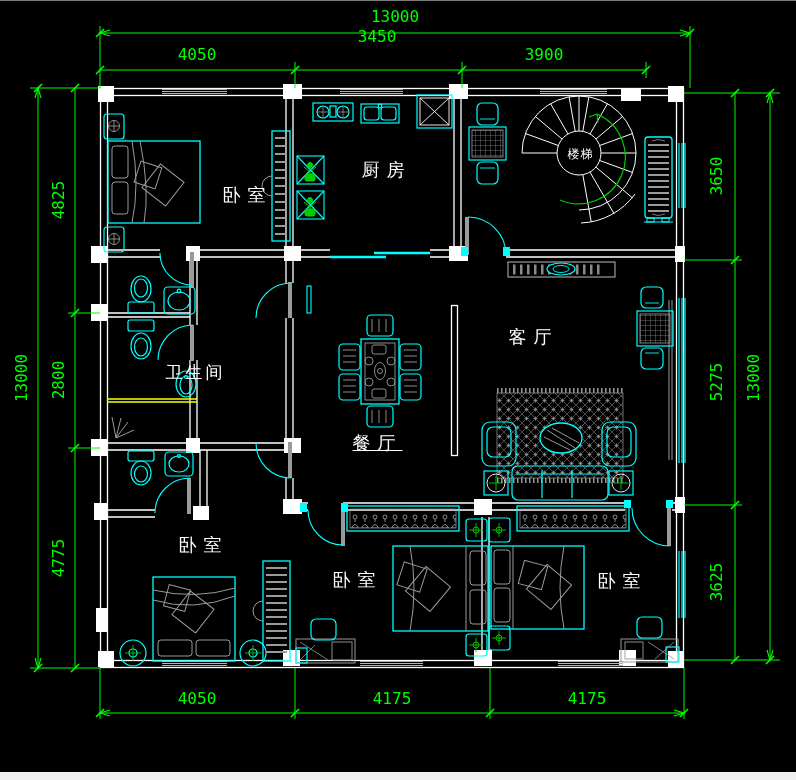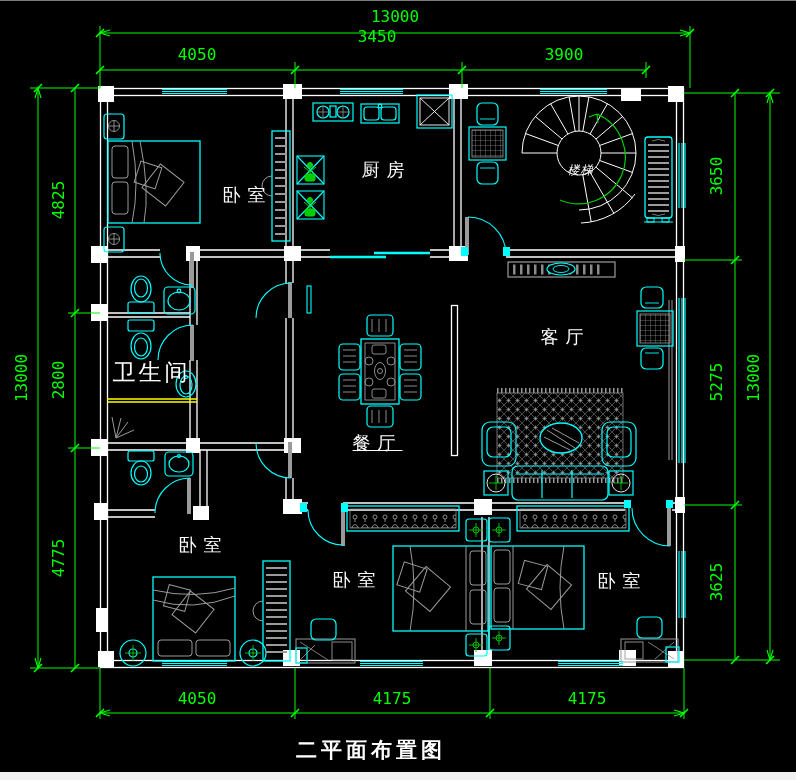--- a/index.html
+++ b/index.html
@@ -3,21 +3,21 @@
 <meta charset="utf-8">
 <style>
   html,body{margin:0;padding:0;background:#000;}
   #screen{position:relative;width:796px;height:780px;background:#000;overflow:hidden;
           font-family:"DejaVu Sans","Liberation Sans",sans-serif;}
   #top-edge{position:absolute;left:0;top:0;width:796px;height:1px;background:#7a7a7a;}
   #bottom-bar{position:absolute;left:0;top:772px;width:796px;height:8px;background:#f1f1f1;}
   svg{position:absolute;left:0;top:0;}
   .lbl{position:absolute;color:#fff;font-size:18px;letter-spacing:7px;white-space:nowrap;
        transform:translate(-50%,-50%);text-indent:3px;}
-  .lbl3{font-size:23px;letter-spacing:3px;}
+  .lbl3{font-size:17px;letter-spacing:3px;margin-left:44px;}
   .lblsm{font-size:12px;letter-spacing:1px;}
   .dim{position:absolute;color:#00ff00;font-size:16px;font-family:"DejaVu Sans Mono","Liberation Mono",monospace;
        white-space:nowrap;transform:translate(-50%,-50%);}
   .dimv{transform:translate(-50%,-50%) rotate(-90deg);}
   .title{position:absolute;color:#fff;font-size:21px;letter-spacing:4px;white-space:nowrap;
          transform:translate(-50%,-50%);font-weight:bold;}
 </style>
 </head>
 <body>
 
@@ -436,40 +436,39 @@
         <path d="M110,30L100,33L110,36 M680,30L690,33L680,36
                  M110,710L100,713L110,716 M674,710L684,713L674,716
                  M35,98L38,88L41,98 M35,658L38,668L41,658
                  M767,103L770,93L773,103 M767,650L770,660L773,650"></path>
       </g>
     </g>
   </svg>
 
   <div class="lbl" style="left:246px;top:195px;">卧室</div>
   <div class="lbl" style="left:385px;top:170px;">厨房</div>
-  <div class="lbl lblsm" style="left:579px;top:170px;font-style:italic;">楼梯</div>
+  <div class="lbl lblsm" style="left:579px;top:154px;">楼梯</div>
   <div class="lbl lbl3" style="left:150px;top:372px;">卫生间</div>
   <div class="lbl" style="left:376px;top:443px;text-decoration:underline;">餐厅</div>
-  <div class="lbl" style="left:564px;top:337px;">客厅</div>
+  <div class="lbl" style="left:532px;top:337px;">客厅</div>
   <div class="lbl" style="left:202px;top:545px;">卧室</div>
   <div class="lbl" style="left:356px;top:580px;">卧室</div>
   <div class="lbl" style="left:621px;top:581px;">卧室</div>
 
   <div class="dim" style="left:395px;top:16px;">13000</div>
   <div class="dim" style="left:197px;top:54px;">4050</div>
   <div class="dim" style="left:377px;top:36px;">3450</div>
-  <div class="dim" style="left:564px;top:54px;">3900</div>
+  <div class="dim" style="left:544px;top:54px;">3900</div>
   <div class="dim" style="left:197px;top:698px;">4050</div>
   <div class="dim" style="left:392px;top:698px;">4175</div>
   <div class="dim" style="left:587px;top:698px;">4175</div>
   <div class="dim dimv" style="left:21px;top:378px;">13000</div>
   <div class="dim dimv" style="left:58px;top:200px;">4825</div>
   <div class="dim dimv" style="left:58px;top:380px;">2800</div>
   <div class="dim dimv" style="left:58px;top:558px;">4775</div>
   <div class="dim dimv" style="left:716px;top:176px;">3650</div>
   <div class="dim dimv" style="left:716px;top:382px;">5275</div>
   <div class="dim dimv" style="left:716px;top:582px;">3625</div>
   <div class="dim dimv" style="left:753px;top:378px;">13000</div>
 
-  <div class="title" style="left:371px;top:750px;">二平面布置图</div>
 
   <div id="bottom-bar"></div>
 </div>
 
 </body></html>

